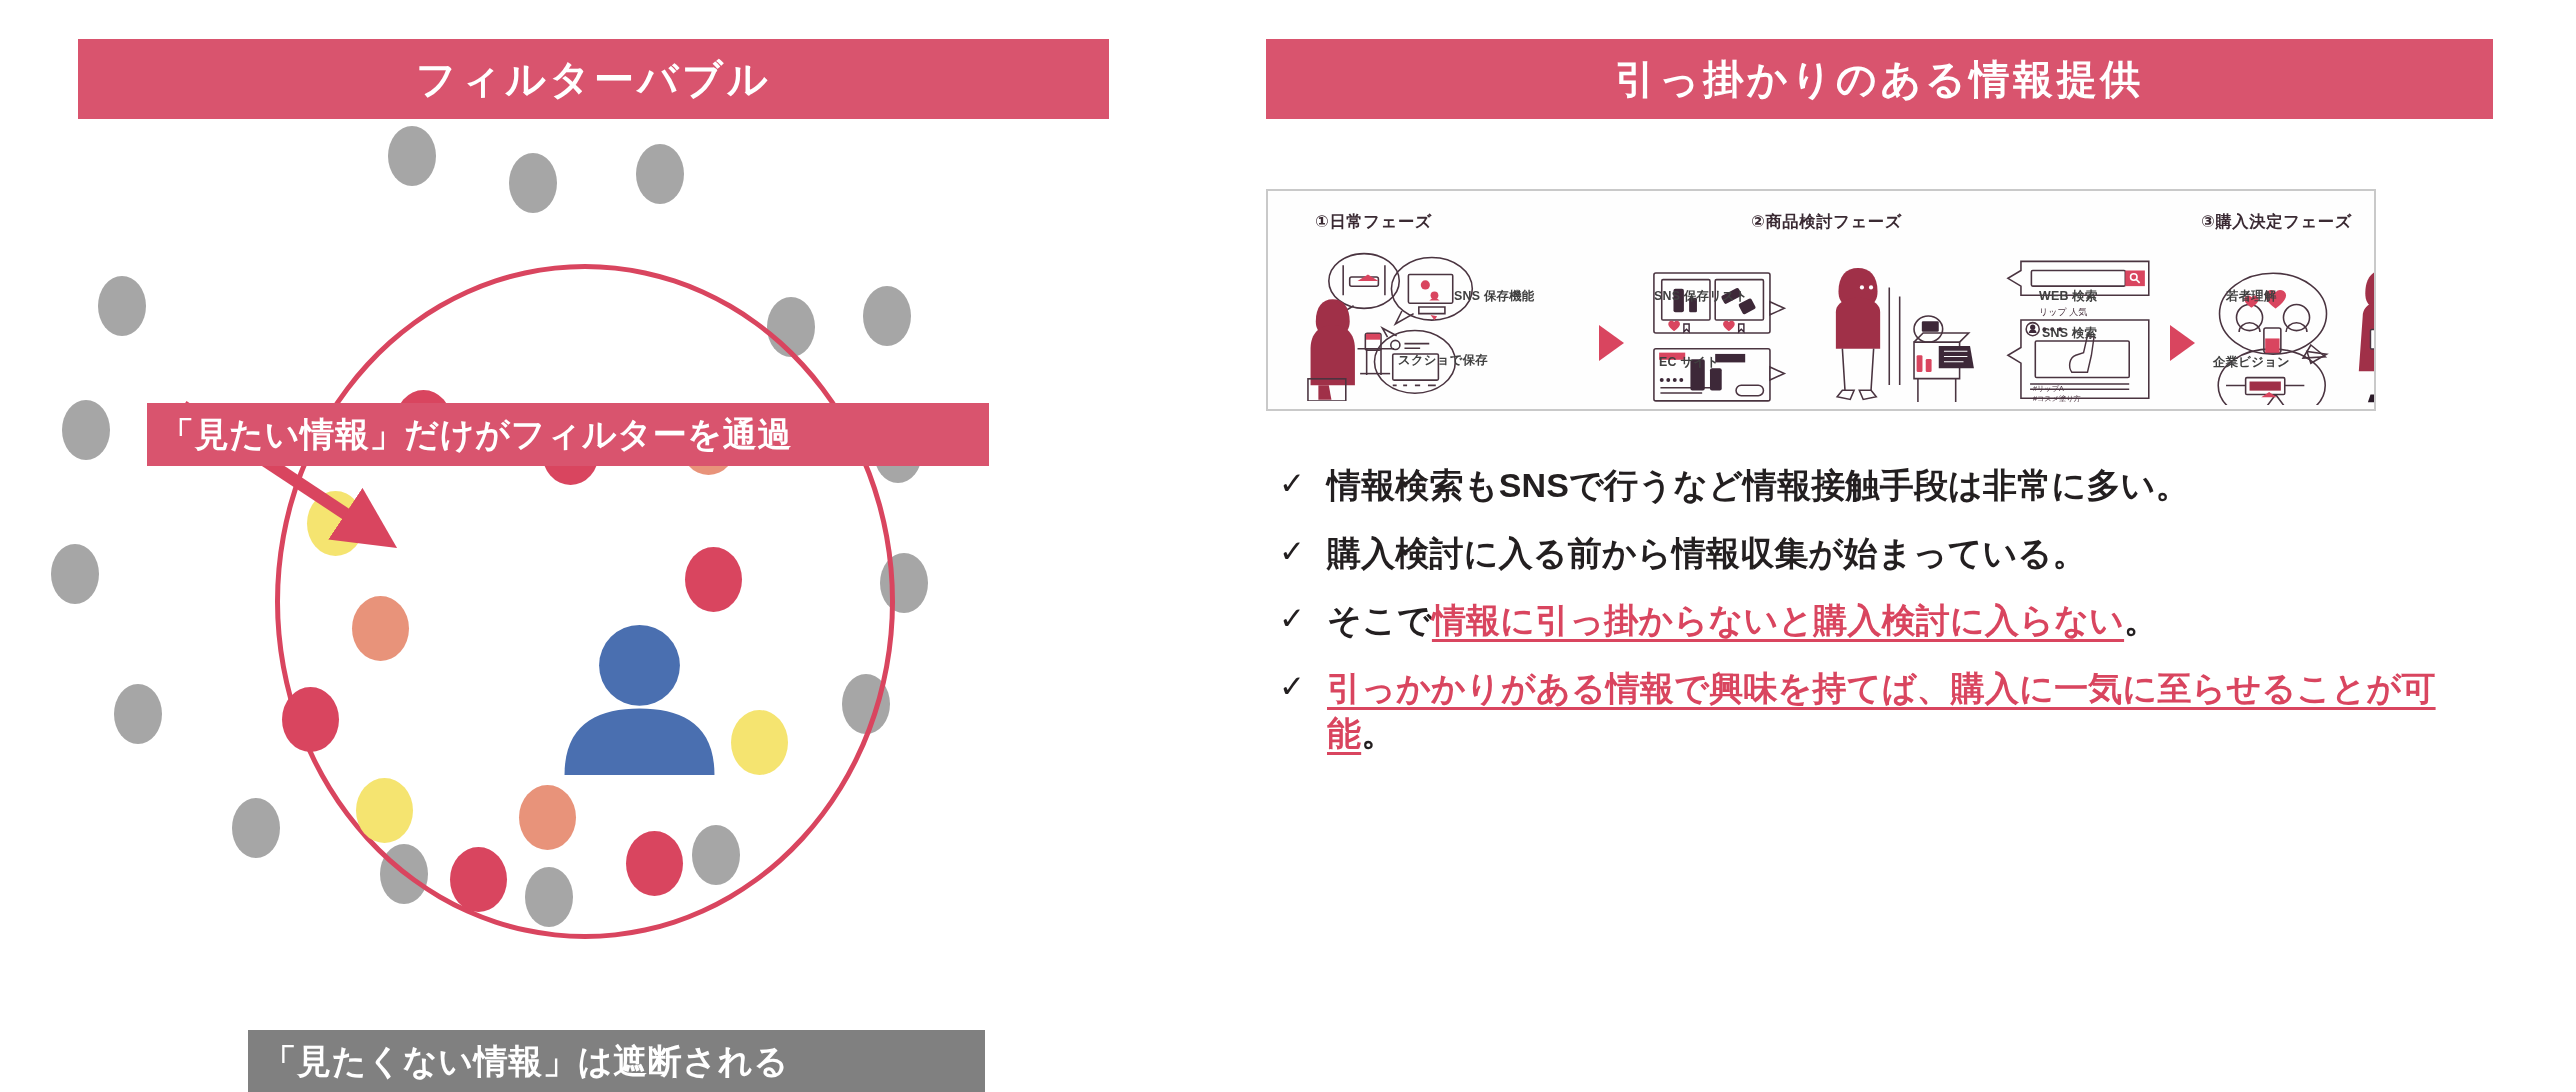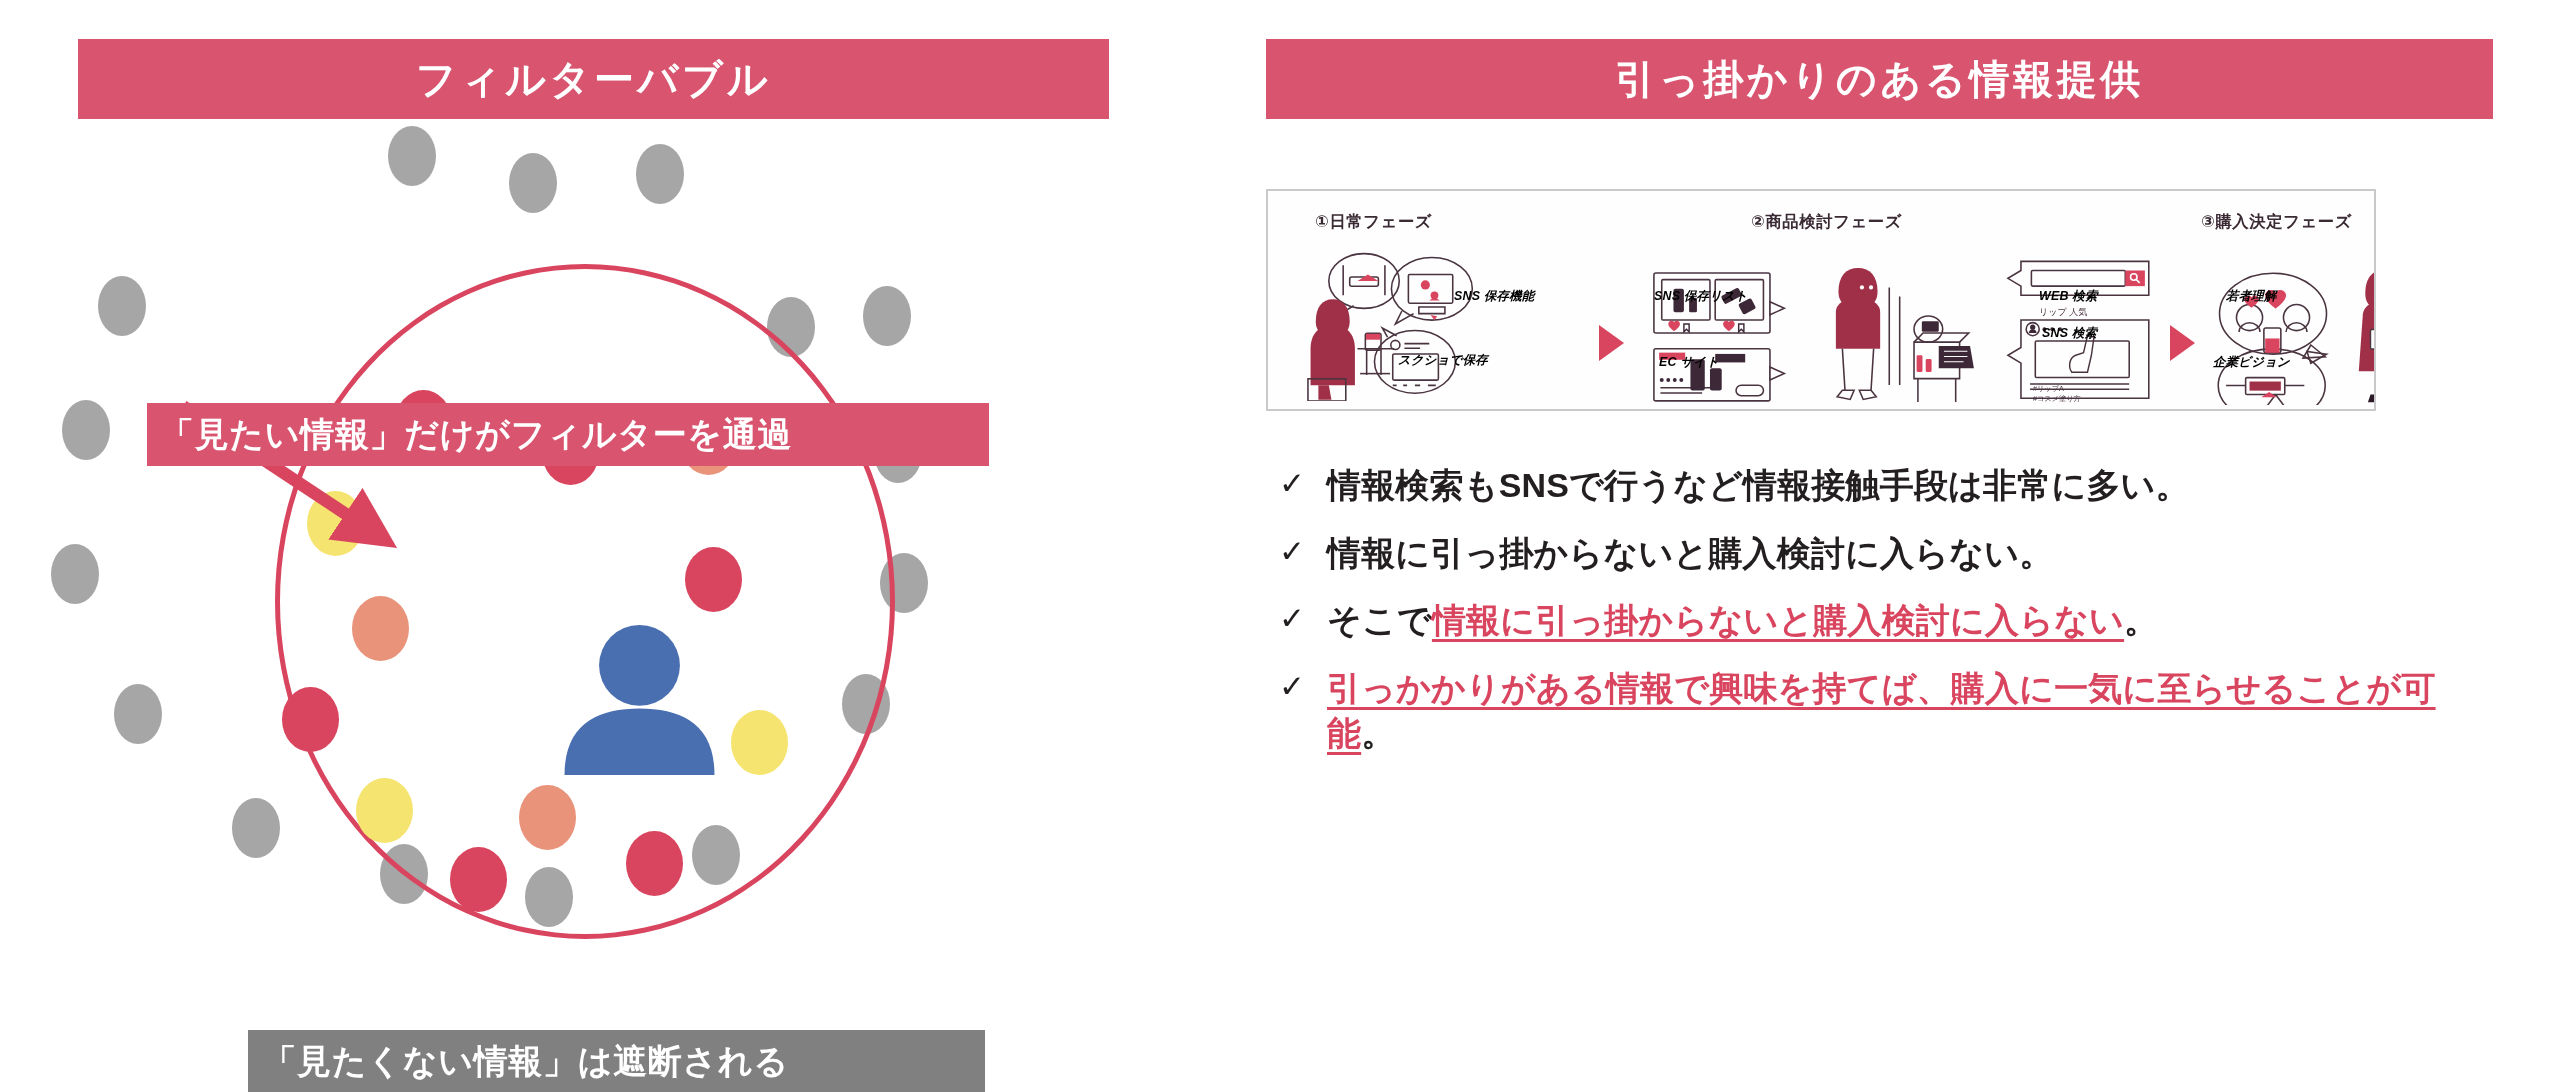--- a/index.html
+++ b/index.html
@@ -74,22 +74,22 @@
   .jf-phase-title{
     position:absolute;top:19.6px;
     font-size:16.3px;font-weight:700;color:#3A2A33;
     letter-spacing:.04em;white-space:nowrap;
   }
   #jf-t1{left:47px;}
   #jf-t2{left:483px;}
   #jf-t3{left:933px;}
 
   .jf-label{
-    position:absolute;font-size:12.4px;color:#000000;
-    font-weight:600;white-space:nowrap;letter-spacing:.02em;font-style:italic;
+    position:absolute;font-size:12.4px;color:#404040;
+    font-weight:600;white-space:nowrap;letter-spacing:.02em;
   }
   .jf-sublabel{
     position:absolute;font-size:9px;color:#4A3440;white-space:nowrap;text-align:right;
   }
   .jf-arrow{
     position:absolute;width:0;height:0;
     border-top:18px solid transparent;
     border-bottom:18px solid transparent;
     border-left:25px solid #D9455F;
   }
@@ -423,21 +423,21 @@
       <div class="jf-label" style="left:1148px;top:171px;">SDGs</div>
     </div>
 
     <div id="bullets">
         <div class="bullet">
           <span class="check">✓</span>
           <span class="btext"><span>情報検索もSNSで行うなど情報接触手段は非常に多い。</span></span>
         </div>
         <div class="bullet">
           <span class="check">✓</span>
-          <span class="btext"><span>情報に引っ掛からないと購入検討に入らない。</span></span>
+          <span class="btext"><span>購入検討に入る前から情報収集が始まっている。</span></span>
         </div>
         <div class="bullet">
           <span class="check">✓</span>
           <span class="btext"><span>そこで</span><span class="hl">情報に引っ掛からないと購入検討に入らない</span><span>。</span></span>
         </div>
         <div class="bullet">
           <span class="check">✓</span>
           <span class="btext"><span class="hl">引っかかりがある情報で興味を持てば、購入に一気に至らせることが可能</span><span>。</span></span>
         </div>
       </div>

